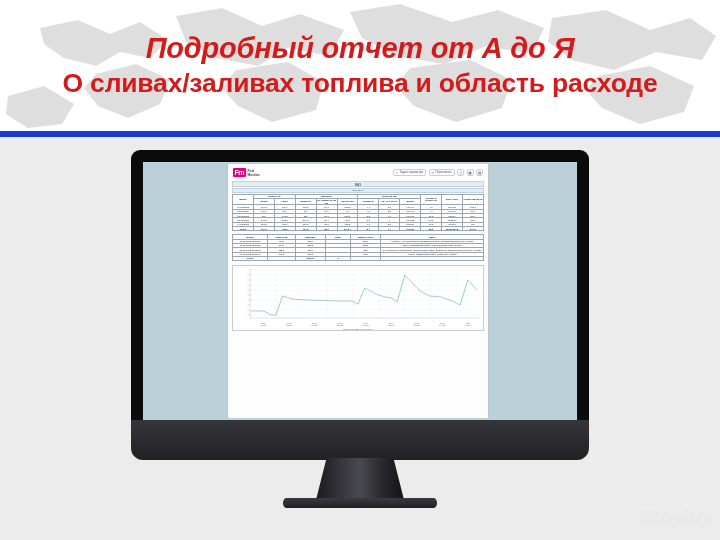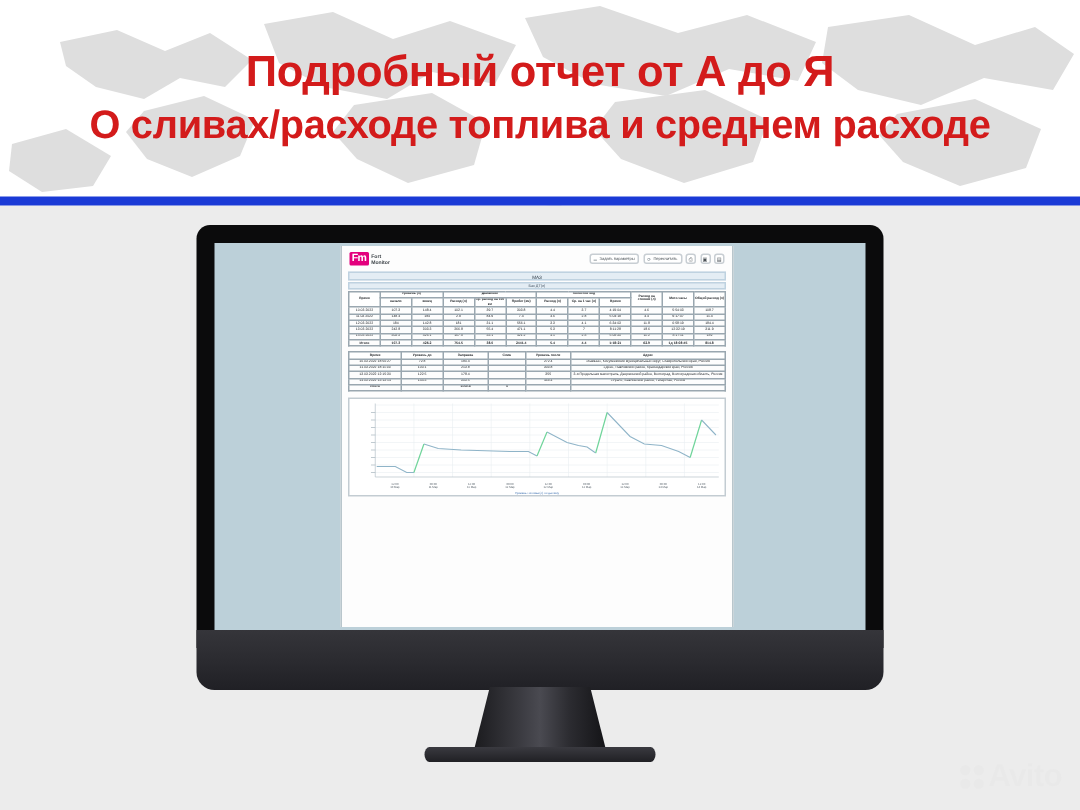--- a/index.html
+++ b/index.html
@@ -25,21 +25,21 @@
     align-items: center; justify-content: center;
   }
   .banner-line {
     color: #d31b1b;
     font-weight: bold;
     text-align: center;
     letter-spacing: -0.2px;
     line-height: 1.12;
     white-space: nowrap;
   }
-  #banner-line-1 { font-size: 29px; margin-bottom: 4px; }
+  #banner-line-1 { font-size: 29px; margin-bottom: 4px; font-style: italic; }
   #banner-line-2 { font-size: 26.5px; }
 
   #blue-divider {
     position: absolute; top: 131px; left: 0;
     width: 720px; height: 6px;
     background: #1a3ad6;
     z-index: 3;
   }
   #lower-bg {
     position: absolute; top: 137px; left: 0;
@@ -251,21 +251,21 @@
     <path d="M486 420 L544 408 L590 434 L578 478 L532 500 L488 476 L470 446 Z"></path>
     <path d="M14 248 L56 240 L84 262 L74 294 L36 306 L10 286 Z"></path>
     <path d="M640 400 L692 390 L718 416 L706 456 L662 470 L636 444 Z"></path>
   </g>
 </svg>
 
 <div id="lower-bg"></div>
 
 <div id="banner">
   <div class="banner-line" id="banner-line-1">Подробный отчет от А до Я</div>
-  <div class="banner-line" id="banner-line-2">О сливах/расходе топлива и среднем расходе</div>
+  <div class="banner-line" id="banner-line-2">О сливах/заливах топлива и область расходе</div>
 </div>
 <div id="blue-divider"></div>
 
 <div id="monitor">
   <div id="monitor-bezel">
 
     <div id="screen">
 
       <div id="report-panel">
 

